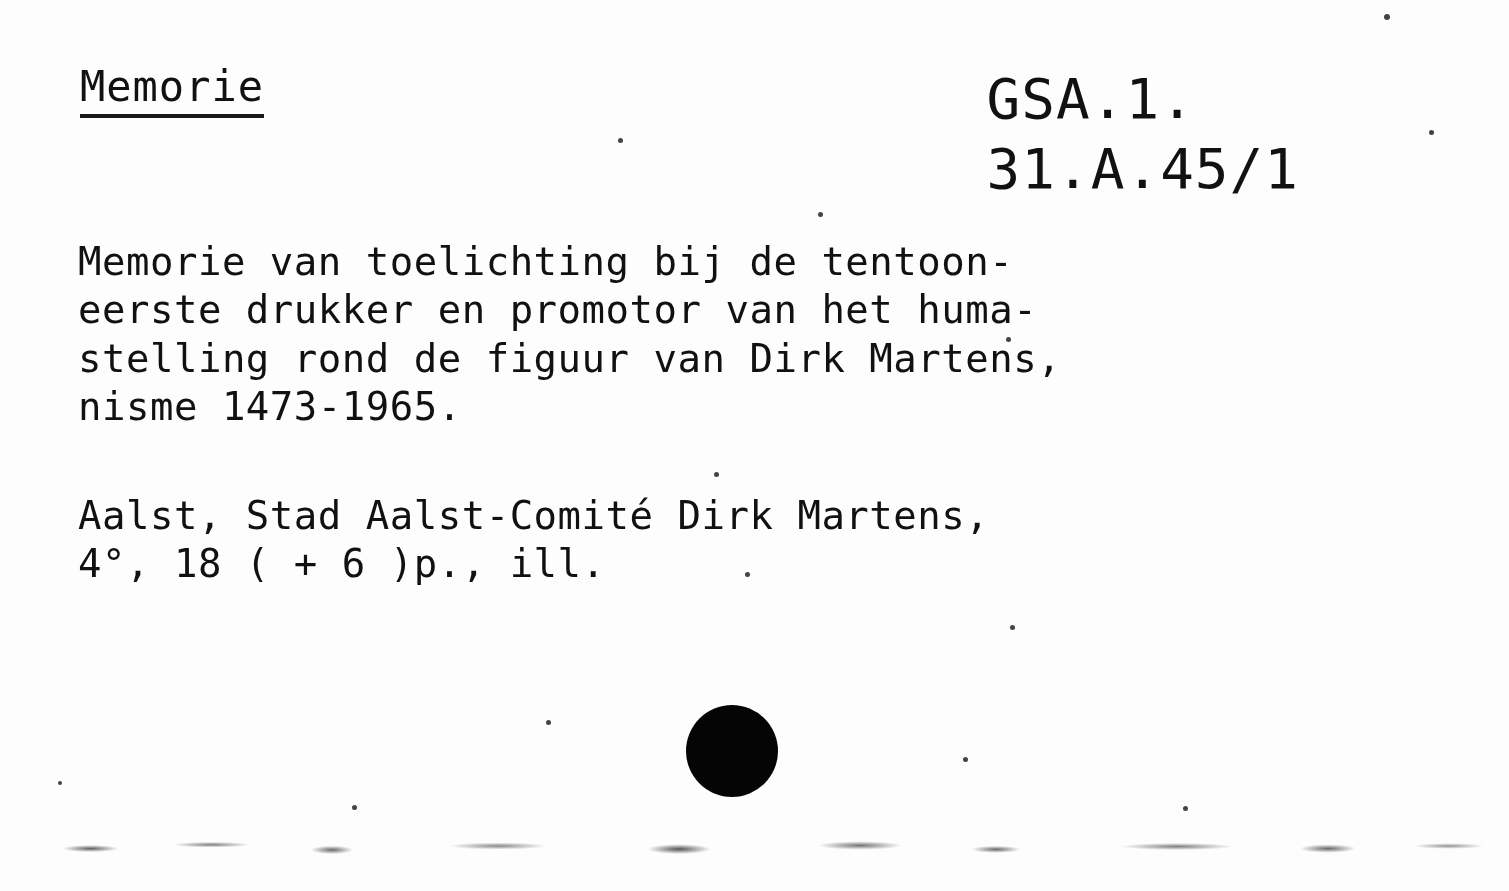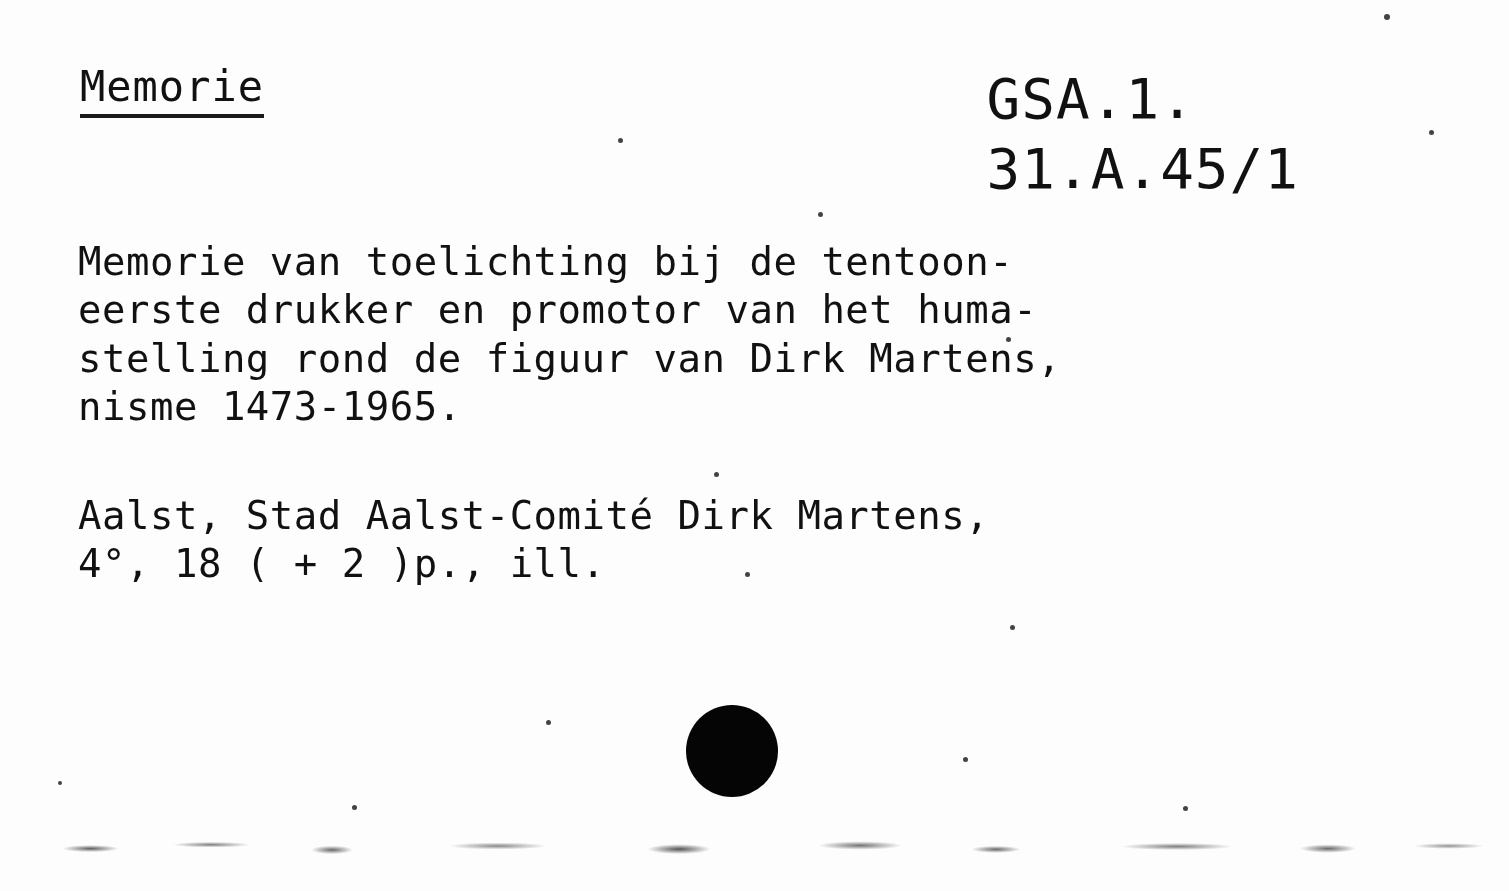--- a/index.html
+++ b/index.html
@@ -119,21 +119,21 @@
 
   <div class="block" id="block-description">
     <span class="line">Memorie van toelichting bij de tentoon-</span>
     <span class="line">eerste drukker en promotor van het huma-</span>
     <span class="line">stelling rond de figuur van Dirk Martens,</span>
     <span class="line">nisme 1473-1965.</span>
   </div>
 
   <div class="block" id="block-imprint">
     <span class="line">Aalst, Stad Aalst-Comité Dirk Martens,</span>
-    <span class="line">4°, 18 ( + 2 )p., ill.</span>
+    <span class="line">4°, 18 ( + 6 )p., ill.</span>
   </div>
 
   <div class="blob"></div>
   <div class="edge-smudge"></div>
 
   <div class="speck" style="left:1384px; top:14px; width:6px; height:6px;"></div>
   <div class="speck" style="left:1429px; top:130px; width:5px; height:5px;"></div>
   <div class="speck" style="left:618px; top:138px; width:5px; height:5px;"></div>
   <div class="speck" style="left:818px; top:212px; width:5px; height:5px;"></div>
   <div class="speck" style="left:1006px; top:337px; width:5px; height:5px;"></div>

